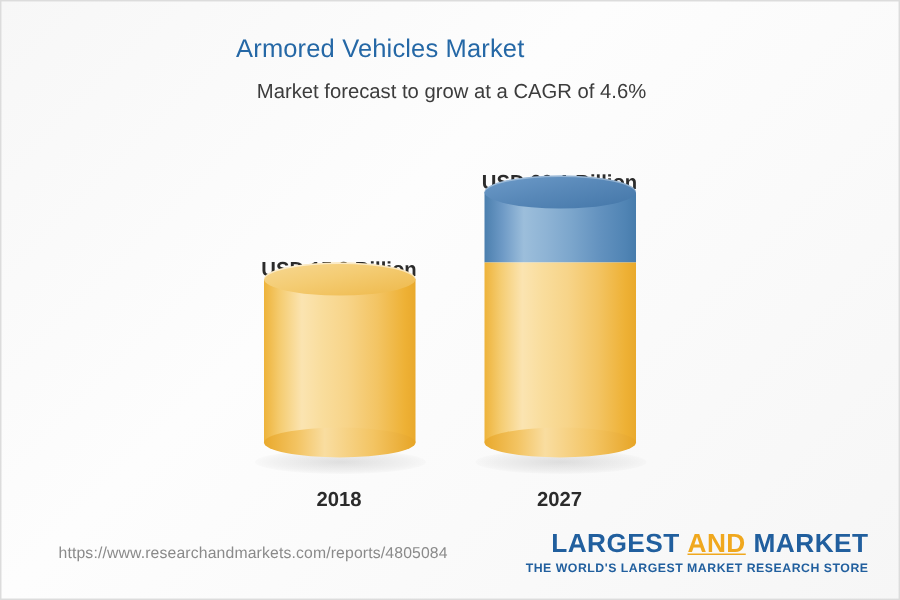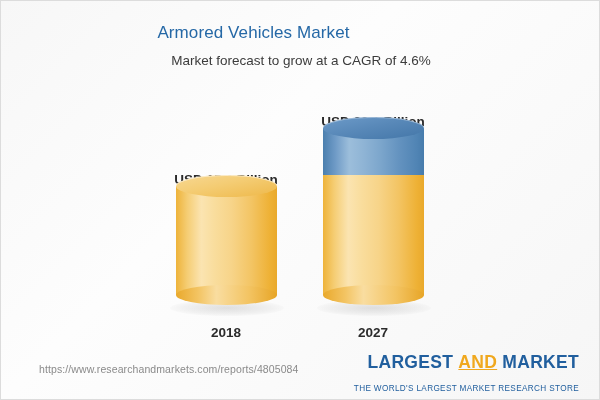--- a/index.html
+++ b/index.html
@@ -194,26 +194,26 @@
     font-size: 17.5px;
     font-weight: bold;
     letter-spacing: 0.3px;
     line-height: 20px;
     white-space: nowrap;
   }
   .wm-blue { color: #215f9e; }
   .wm-gold { color: #f0a81e; text-decoration: underline; }
   #brand-tagline {
     font-size: 8.2px;
-    font-weight: normal;
+    font-weight: bold;
     color: #215f9e;
     letter-spacing: 0.35px;
     line-height: 12px;
     white-space: nowrap;
-    margin-top: 11px;
+    margin-top: 1px;
   }
 </style>
 </head>
 <body>
 
 <div id="infographic">
 
   <div id="chart-title">Armored Vehicles Market</div>
   <div id="chart-subtitle">Market forecast to grow at a CAGR of 4.6%</div>
 

